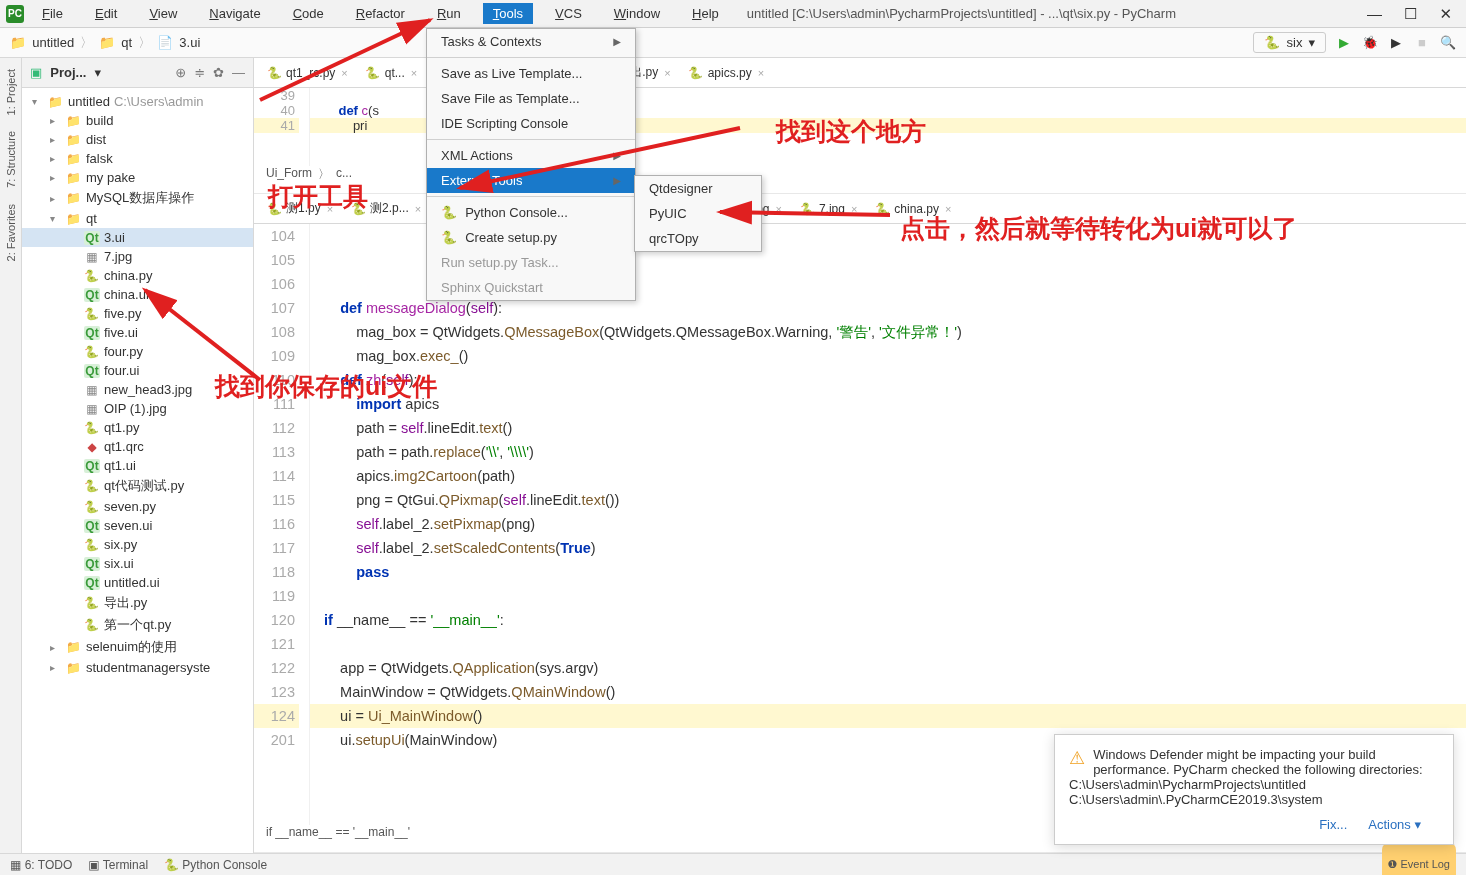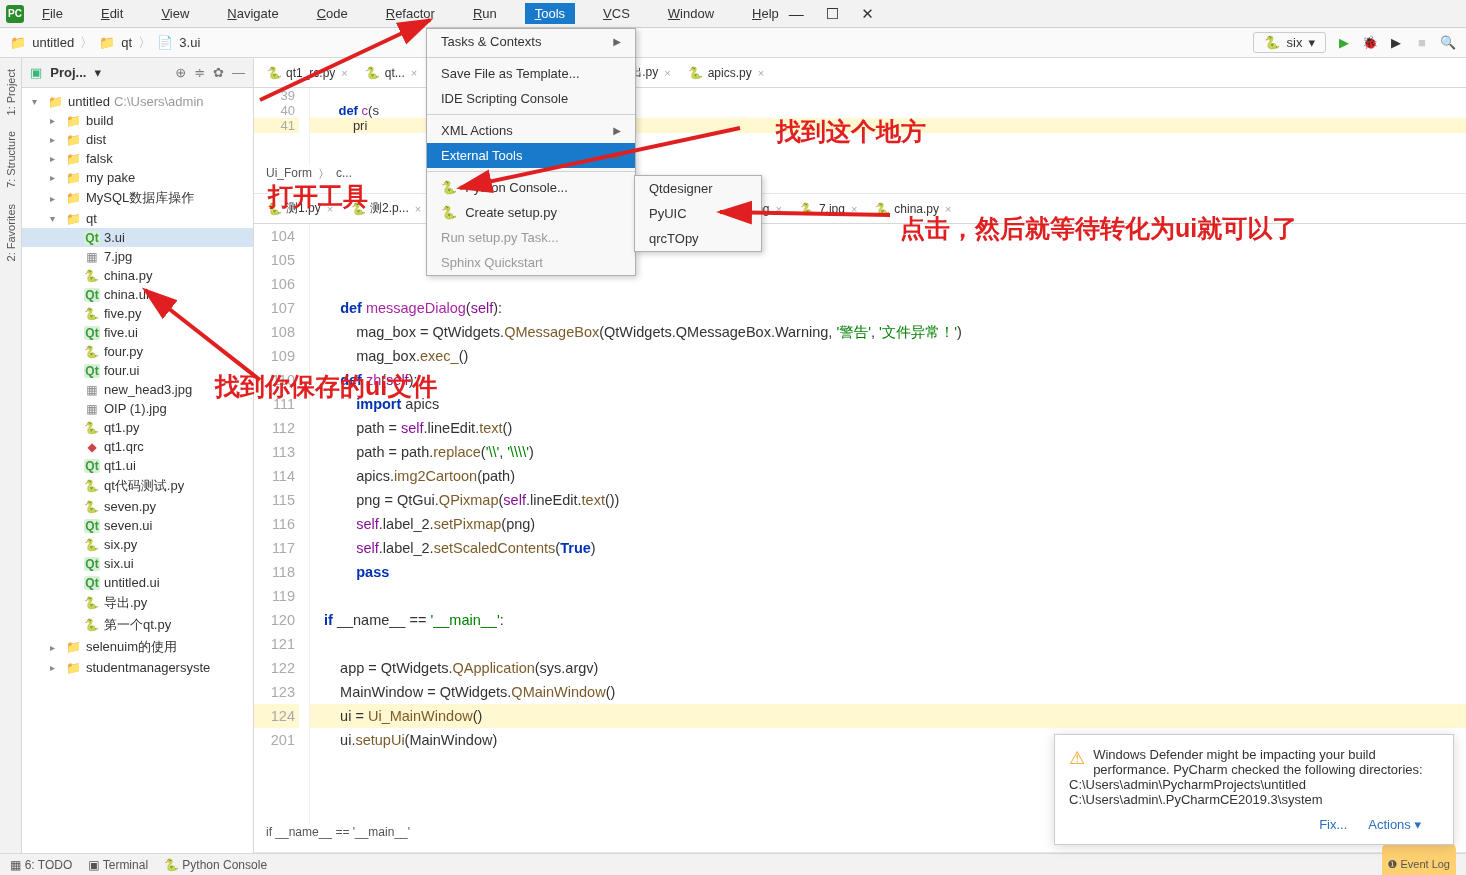--- a/index.html
+++ b/index.html
@@ -1,19 +1,19 @@
 <!DOCTYPE html>
 <html><head>
 <meta charset="utf-8">
 <style>
 * { margin: 0; padding: 0; box-sizing: border-box; font-family: "Segoe UI", Arial, sans-serif; }
 body { width: 1466px; height: 875px; background: #fff; font-size: 13px; color: #333; overflow: hidden; position: relative; }
 .titlebar { height: 28px; background: #f2f2f2; display: flex; align-items: center; padding: 0 6px; border-bottom: 1px solid #d0d0d0; }
 .titlebar .logo { width: 18px; height: 18px; background: #2a8c2a; border-radius: 3px; display: inline-flex; align-items: center; justify-content: center; color: #fff; font-size: 10px; font-weight: bold; margin-right: 8px; }
-.titlebar .menu { display: flex; gap: 18px; }
+.titlebar .menu { display: flex; gap: 12px; }
 .titlebar .menu span { padding: 3px 10px; cursor: pointer; }
 .titlebar .menu span u { text-decoration: underline; }
 .titlebar .menu .active { background: #1979ca; color: #fff; }
 .titlebar .title { margin-left: 18px; color: #555; flex: 1; }
 .titlebar .winbtns { display: flex; gap: 22px; padding-right: 8px; font-size: 15px; color: #333; }
 
 .toolbar2 { height: 30px; background: #fafafa; border-bottom: 1px solid #d8d8d8; display: flex; align-items: center; padding: 0 10px; }
 .breadcrumb { display: flex; align-items: center; gap: 6px; color: #333; }
 .breadcrumb .sep { color: #aaa; }
 .toolbar2 .right { margin-left: auto; display: flex; align-items: center; gap: 10px; }
@@ -95,20 +95,21 @@
       <span><u>V</u>iew</span>
       <span><u>N</u>avigate</span>
       <span><u>C</u>ode</span>
       <span><u>R</u>efactor</span>
       <span><u>R</u>un</span>
       <span class="active"><u>T</u>ools</span>
       <span><u>V</u>CS</span>
       <span><u>W</u>indow</span>
       <span><u>H</u>elp</span>
     </div>
+  <span class="title">untitled [C:\Users\admin\PycharmProjects\untitled] - ...\qt\six.py - PyCharm</span>
   <div class="winbtns">
     <span>—</span>
     <span>☐</span>
     <span>✕</span>
   </div>
 </div>
 
 <div class="toolbar2">
   <div class="breadcrumb" id="breadcrumb">
       <span>📁</span>
@@ -468,20 +469,23 @@
   </div>
 </div>
 
 <div class="dropdown" id="dropdown">
     <div class="item">
       <span>Tasks &amp; Contexts</span>
       <span class="arrow">▶</span>
     </div>
     <div class="sep"></div>
     <div class="item">
+      <span>Save as Live Template...</span>
+    </div>
+    <div class="item">
       <span>Save File as Template...</span>
     </div>
     <div class="item">
       <span>IDE Scripting Console</span>
     </div>
     <div class="sep"></div>
     <div class="item">
       <span>XML Actions</span>
       <span class="arrow">▶</span>
     </div>

